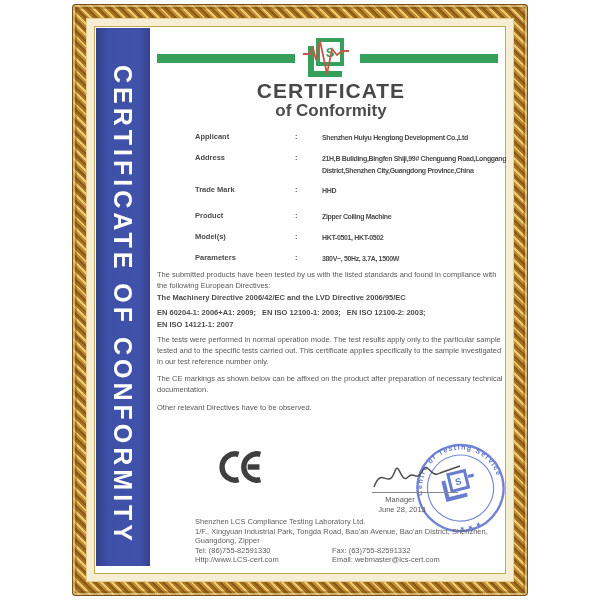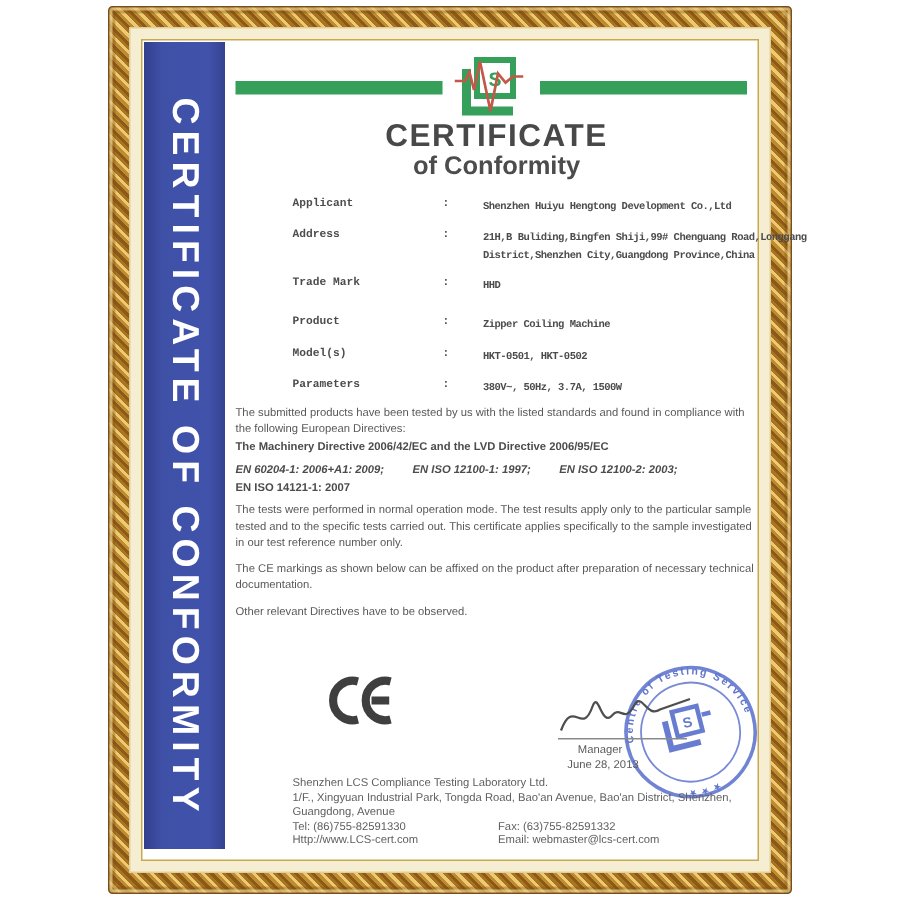--- a/index.html
+++ b/index.html
@@ -29,33 +29,33 @@
   .logo{position:absolute;left:303px;top:34px;}
   .title{position:absolute;left:157px;top:79px;width:348px;text-align:center;
          font-size:21px;font-weight:bold;letter-spacing:1px;color:#484848;}
   .subtitle{position:absolute;left:157px;top:101px;width:348px;text-align:center;
             font-size:17px;font-weight:bold;color:#4c4c4c;}
   .refno{position:absolute;left:157px;top:116px;width:348px;text-align:center;
          font-size:8px;font-weight:bold;color:#5a5a5a;letter-spacing:.2px;}
 
   
   .fields{position:absolute;left:195px;top:132px;width:318px;color:#4c4c4c;}
-  .frow{display:flex;align-items:flex-start;font-family:Liberation Mono, monospace;}
+  .frow{display:flex;align-items:flex-start;}
   .flabel{width:100px;font-size:7.5px;font-weight:bold;flex:0 0 100px;}
   .fcolon{width:27px;font-size:7.5px;font-weight:bold;flex:0 0 27px;}
   .fvalue{font-size:7px;font-weight:bold;letter-spacing:-.35px;line-height:12px;white-space:nowrap;}
   .mb9{margin-bottom:9px;}.mb8{margin-bottom:8px;}.mb14{margin-bottom:14px;}
 
   
   .para{position:absolute;left:157px;width:350px;font-size:7.5px;color:#585858;line-height:11px;}
   .p-intro{top:269px;}
   .p-directives{top:292px;font-weight:bold;color:#4c4c4c;}
   .standards{position:absolute;left:157px;top:307px;width:350px;font-size:7.5px;font-weight:bold;
              color:#4c4c4c;line-height:12px;}
-  .std-row{display:flex;gap:19px;font-style:italic;}
+  .std-row{display:flex;gap:6px;}
   .p-tests{top:334px;}
   .p-ce{top:373px;}
   .p-other{top:402px;}
 
   
   .ce{position:absolute;left:206px;top:447px;}
   .stamp{position:absolute;left:414px;top:441px;transform:rotate(-14deg);opacity:.88;}
   .sig-scrawl{position:absolute;left:368px;top:455px;}
   .sig-line{position:absolute;left:372px;top:492px;width:86px;border-top:1px solid #8a8a8a;}
   .sig-role{position:absolute;left:357px;top:495px;width:86px;text-align:center;
@@ -131,21 +131,21 @@
       <div class="fvalue">380V~, 50Hz, 3.7A, 1500W</div>
     </div>
   </div>
 
   <div class="para p-intro">The submitted products have been tested by us with the listed standards and found in compliance with the following European Directives:</div>
   <div class="para p-directives">The Machinery Directive 2006/42/EC and the LVD Directive 2006/95/EC</div>
 
   <div class="standards">
     <div class="std-row">
       <span>EN 60204-1: 2006+A1: 2009;</span>
-      <span>EN ISO 12100-1: 1997;</span>
+      <span>EN ISO 12100-1: 2003;</span>
       <span>EN ISO 12100-2: 2003;</span>
     </div>
     <div>
       <span>EN ISO 14121-1: 2007</span>
     </div>
   </div>
 
   <div class="para p-ce">The CE markings as shown below can be affixed on the product after preparation of necessary technical documentation.</div>
   <div class="para p-tests">The tests were performed in normal operation mode. The test results apply only to the particular sample tested and to the specific tests carried out. This certificate applies specifically to the sample investigated in our test reference number only.</div>
   <div class="para p-other">Other relevant Directives have to be observed.</div>
@@ -187,21 +187,21 @@
       <path d="M6,32 C14,10 20,36 27,16 C31,5 33,30 40,22 C46,15 48,28 55,15 C60,6 63,24 72,18 L92,11" fill="none" stroke="#4f4f4f" stroke-width="1.5"></path>
     </svg>
   </div>
   <div class="sig-line"></div>
   <div class="sig-role">Manager</div>
   <div class="sig-date">June 28, 2013</div>
 
   <div class="footer">
     <div>Shenzhen LCS Compliance Testing Laboratory Ltd.</div>
     <div>1/F., Xingyuan Industrial Park, Tongda Road, Bao'an Avenue, Bao'an District, Shenzhen,</div>
-    <div>Guangdong, Avenue</div>
+    <div>Guangdong, Zipper</div>
     <div class="fcols">
       <div class="fcol1">Tel: (86)755-82591330</div>
       <div>Fax: (63)755-82591332</div>
     </div>
     <div class="fcols">
       <div class="fcol1">Http://www.LCS-cert.com</div>
       <div>Email: webmaster@lcs-cert.com</div>
     </div>
   </div>
 

